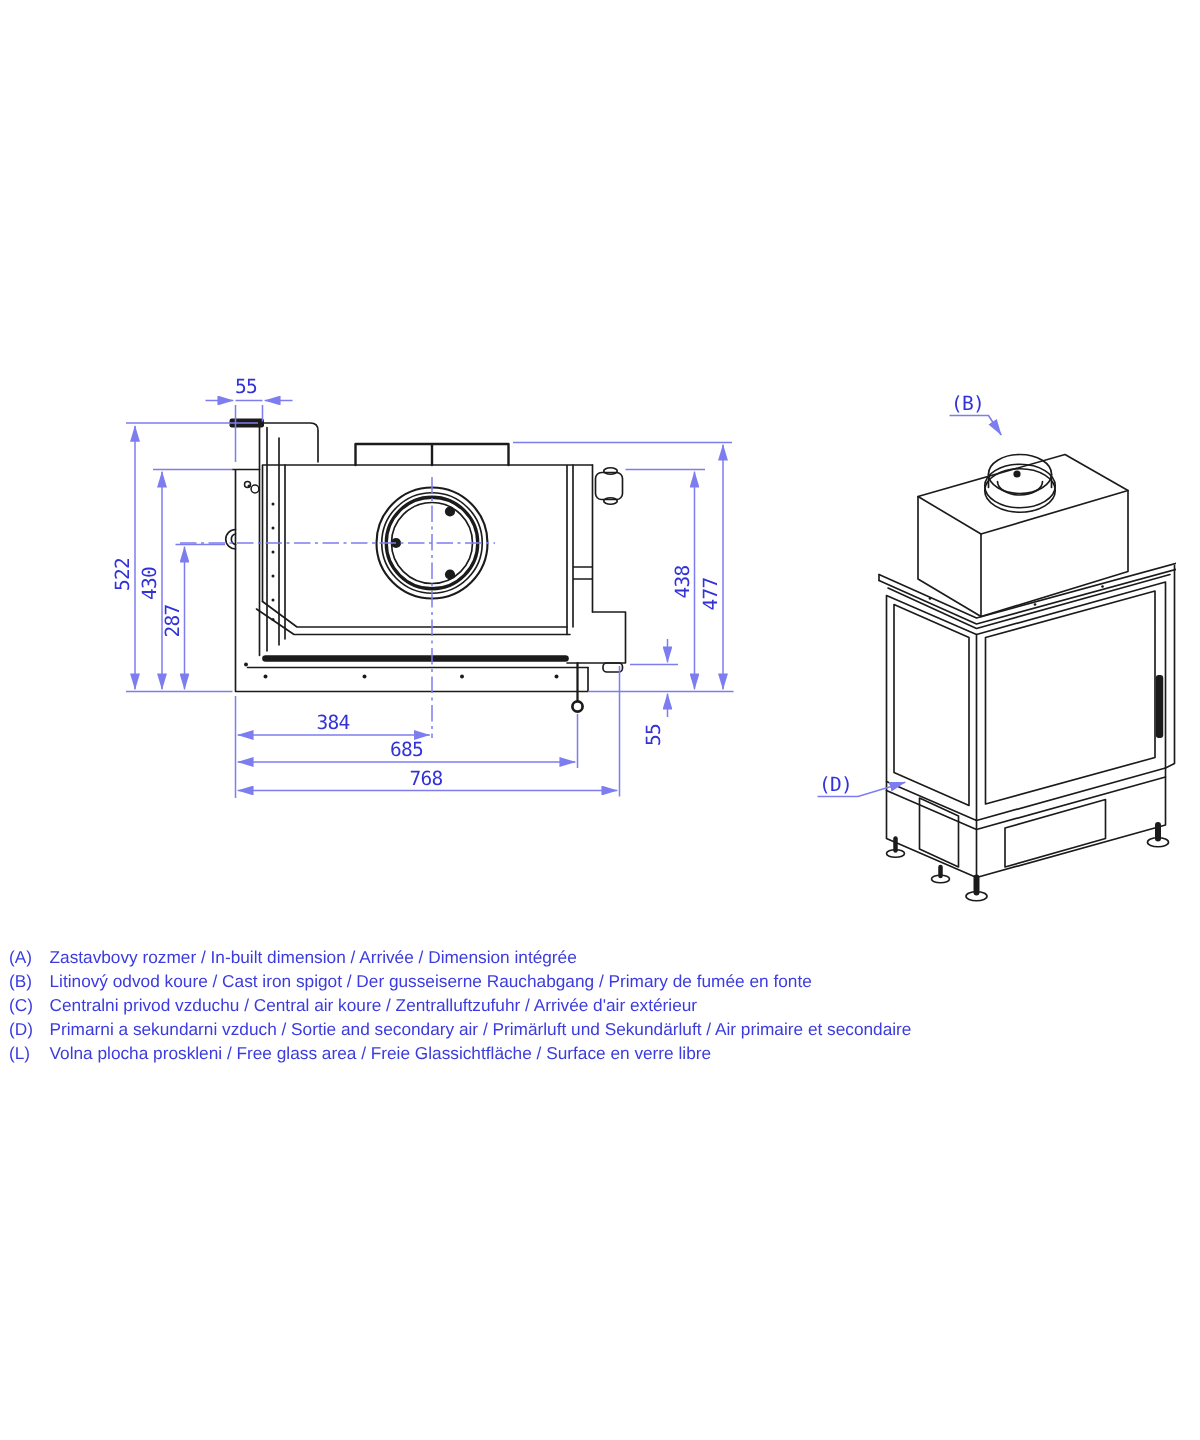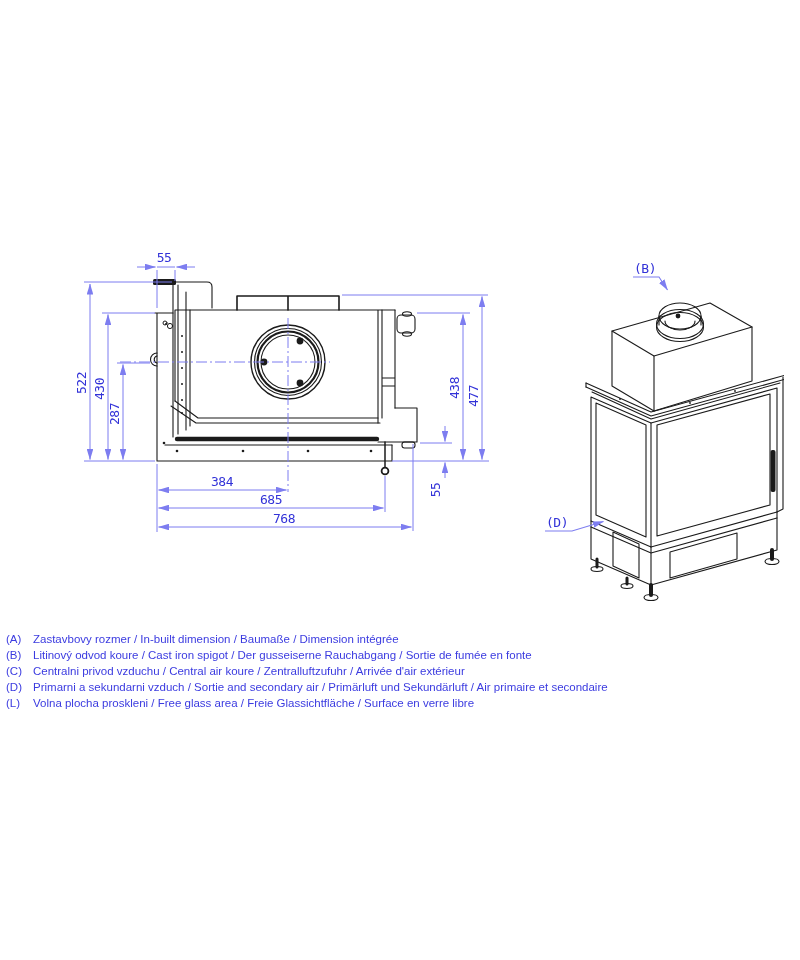--- a/index.html
+++ b/index.html
@@ -205,25 +205,25 @@
   </g>
   <g>
     <text x="645" y="273" text-anchor="middle">(B)</text>
     <text x="557" y="527" text-anchor="middle">(D)</text>
   </g>
 </svg>
 
 <div class="legend">
   <div class="lrow">
     <span class="lkey">(A)</span>
-    <span class="ltxt">Zastavbovy rozmer / In-built dimension / Baumaße / Dimension intégrée</span>
+    <span class="ltxt">Zastavbovy rozmer / In-built dimension / Arrivée / Dimension intégrée</span>
   </div>
   <div class="lrow">
     <span class="lkey">(B)</span>
-    <span class="ltxt">Litinový odvod koure / Cast iron spigot / Der gusseiserne Rauchabgang / Sortie de fumée en fonte</span>
+    <span class="ltxt">Litinový odvod koure / Cast iron spigot / Der gusseiserne Rauchabgang / Primary de fumée en fonte</span>
   </div>
   <div class="lrow">
     <span class="lkey">(C)</span>
     <span class="ltxt">Centralni privod vzduchu / Central air koure / Zentralluftzufuhr / Arrivée d'air extérieur</span>
   </div>
   <div class="lrow">
     <span class="lkey">(D)</span>
     <span class="ltxt">Primarni a sekundarni vzduch / Sortie and secondary air / Primärluft und Sekundärluft / Air primaire et secondaire</span>
   </div>
   <div class="lrow">

